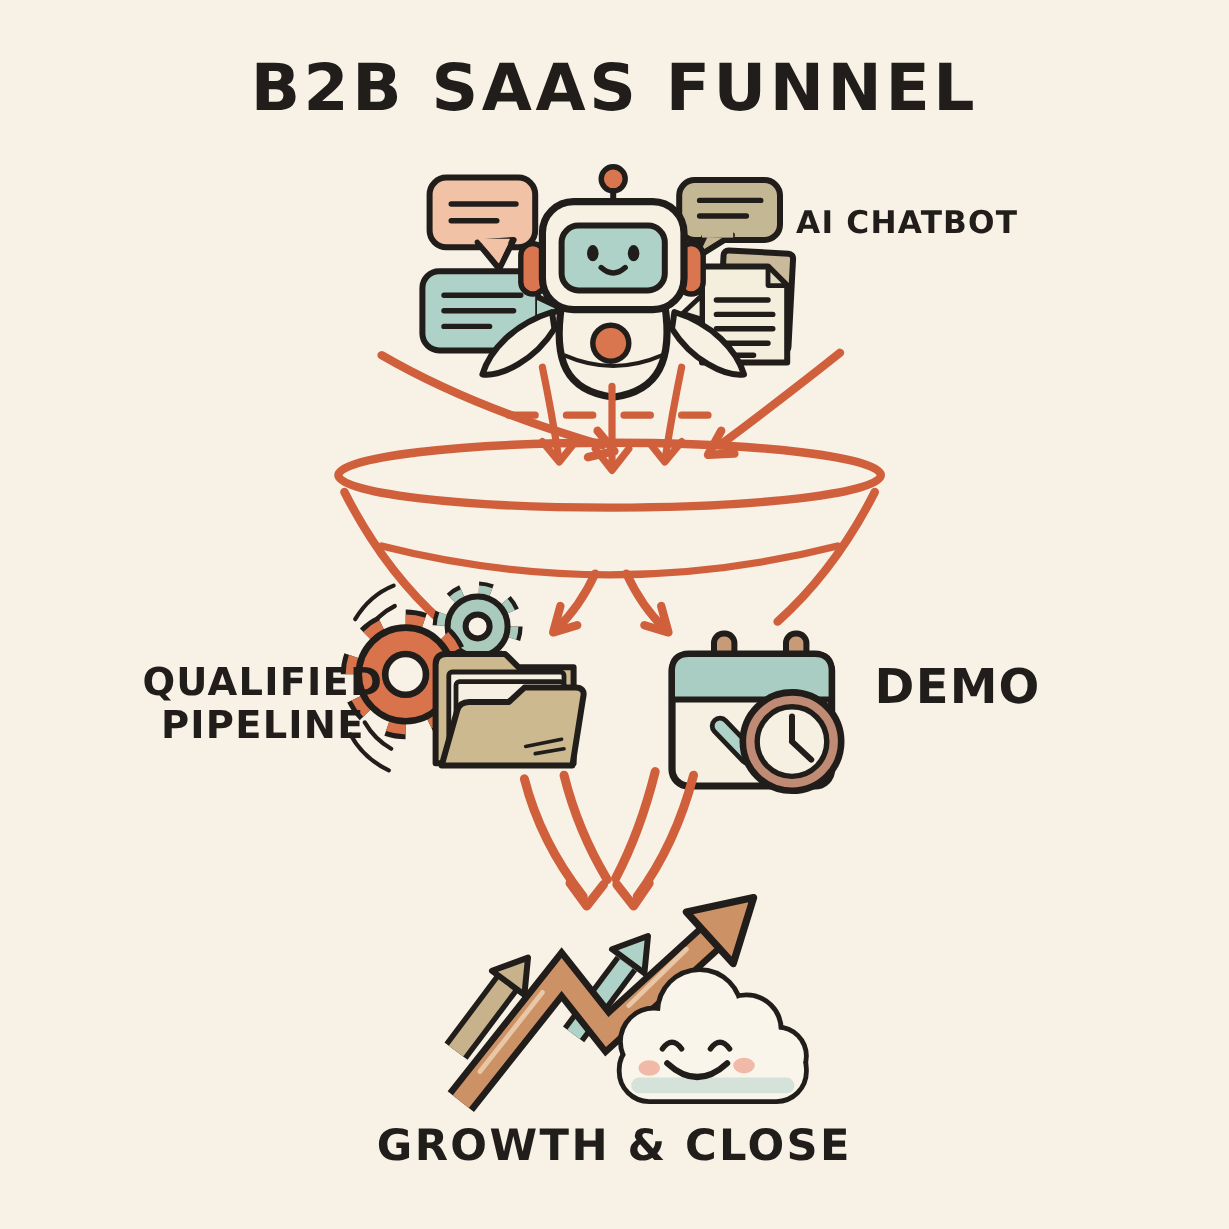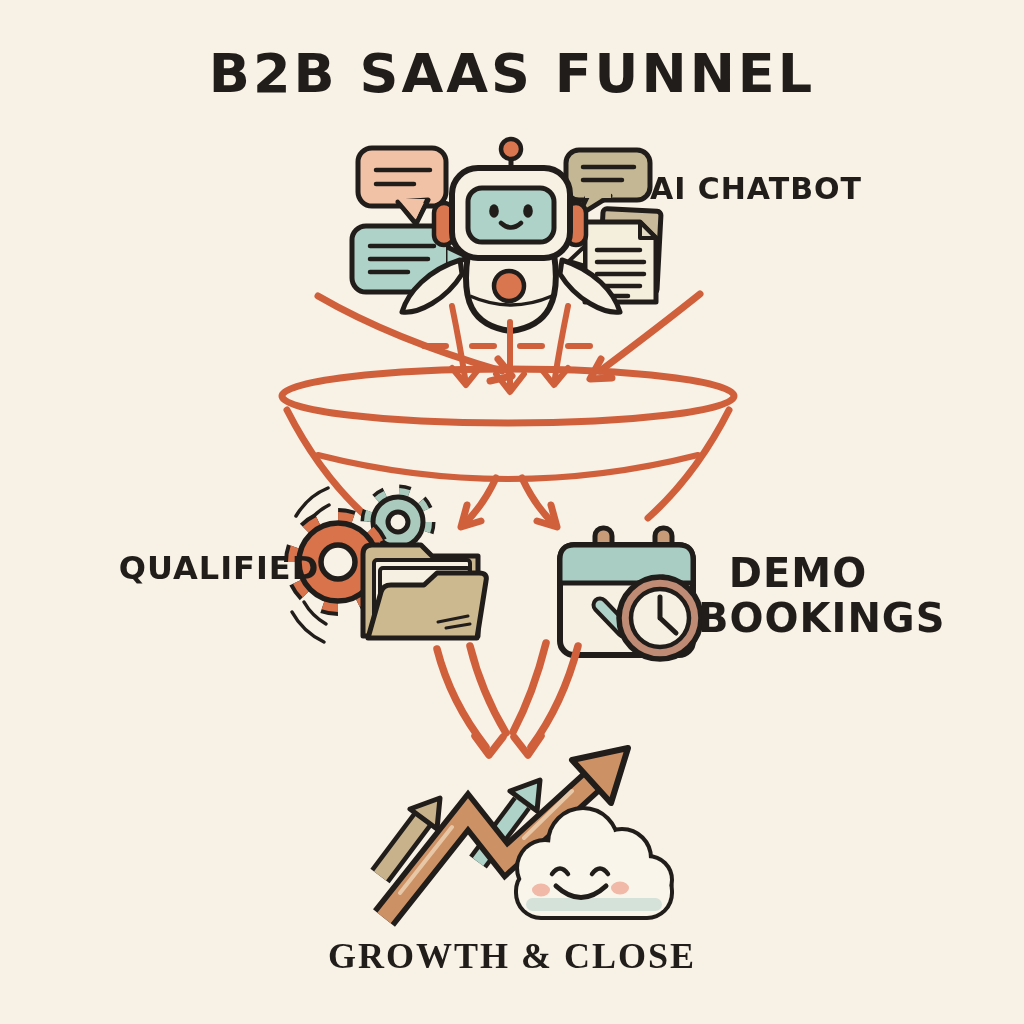--- a/index.html
+++ b/index.html
@@ -6,25 +6,25 @@
   body{
     width:1024px;height:1024px;position:relative;overflow:hidden;
     background:#f8f1e6;
     font-family:"DejaVu Sans","Liberation Sans",sans-serif;
     color:#201d1a;
   }
   .stage{position:absolute;inset:0;border-radius:14px;}
   svg.art{position:absolute;left:0;top:0;width:1024px;height:1024px;}
   .lbl{position:absolute;font-weight:700;color:#201d1a;text-align:center;line-height:1.12;}
   .title{top:44px;left:0;width:100%;font-size:54px;letter-spacing:3px;}
-  .ai-label{left:636px;top:172px;width:240px;font-size:30px;letter-spacing:1px;}
+  .ai-label{left:636px;top:172px;width:240px;font-size:26px;letter-spacing:1px;}
   .funnel-label{left:355px;top:416px;width:310px;font-size:32px;letter-spacing:1px;}
   .pipeline-label{left:92px;top:551px;width:206px;font-size:32px;letter-spacing:1px;margin-left:24px;}
   .bookings-label{left:698px;top:551px;width:200px;font-size:40px;letter-spacing:1px;}
-  .growth-label{left:312px;top:936px;width:400px;font-size:36px;letter-spacing:2px;font-family:Liberation Serif, serif;}
+  .growth-label{left:312px;top:936px;width:400px;font-size:36px;letter-spacing:2px;}
 </style>
 </head>
 <body>
 
 <div class="stage">
 
 <svg class="art" viewBox="0 0 1024 1024">
 
   <g>
     <rect x="358" y="148" width="88" height="58" rx="14" fill="#f2c2a6" stroke="#201d1a" stroke-width="5"></rect>
@@ -193,22 +193,22 @@
 
 <div class="lbl title">B2B SAAS FUNNEL</div>
 
 <div class="lbl ai-label">
   <div>AI CHATBOT</div>
 </div>
 
 
 <div class="lbl pipeline-label">
   <div>QUALIFIED</div>
+  <div>PIPELINE</div>
 </div>
 
 <div class="lbl bookings-label">
   <div>DEMO</div>
-  <div>BOOKINGS</div>
 </div>
 
 <div class="lbl growth-label">GROWTH &amp; CLOSE</div>
 
 </div>
 
 </body></html>

